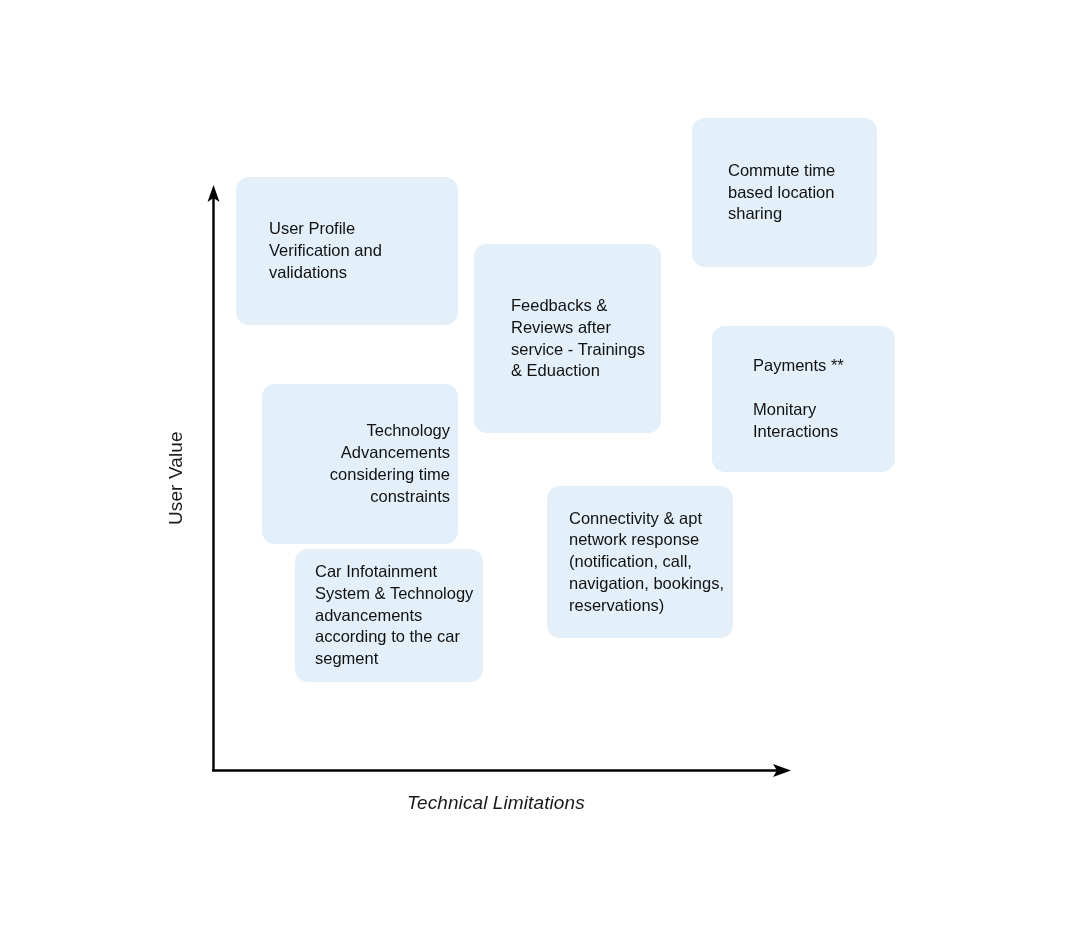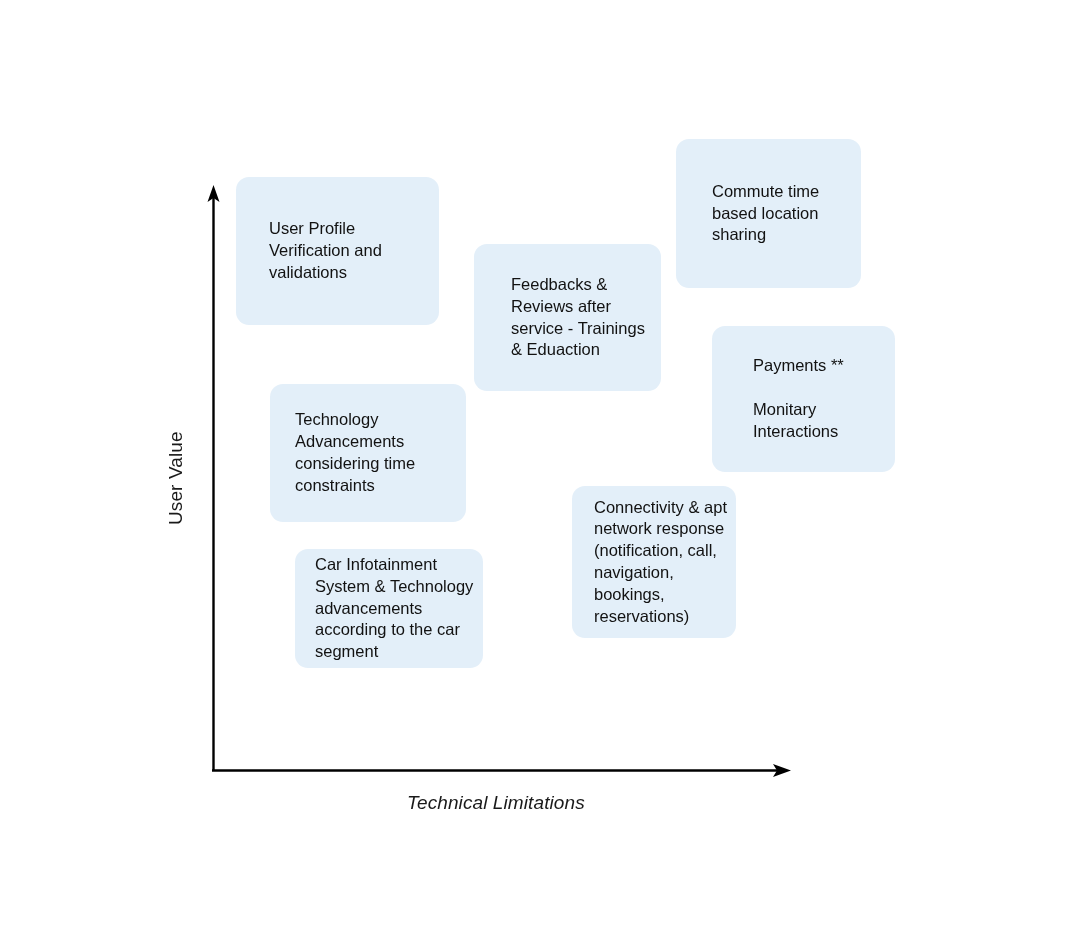--- a/index.html
+++ b/index.html
@@ -81,62 +81,62 @@
 
     <line x1="212" y1="770.5" x2="779" y2="770.5" stroke="#000000" stroke-width="2.4"></line>
 
     <polygon points="791,770.5 773,764 777,770.5 773,777" fill="#000000"></polygon>
   </svg>
 
   <div class="axis-label" id="y-axis-label">User Value</div>
 
   <div class="axis-label" id="x-axis-label">Technical Limitations</div>
 
-  <div class="card" style="left:236px; top:177px; width:203px; height:148px;">
+  <div class="card" style="left:236px; top:177px; width:222px; height:148px;">
     <div class="card-text" style="padding-left:33px; padding-right:8px;">User Profile
 Verification and
 validations</div>
   </div>
 
-  <div class="card" style="left:474px; top:244px; width:187px; height:147px;">
+  <div class="card" style="left:474px; top:244px; width:187px; height:189px;">
     <div class="card-text" style="padding-left:37px; padding-right:6px;">Feedbacks &amp;
 Reviews after
 service - Trainings
 &amp; Eduaction</div>
   </div>
 
-  <div class="card" style="left:676px; top:118px; width:185px; height:149px;margin-top:21px;">
+  <div class="card" style="left:692px; top:118px; width:185px; height:149px;">
     <div class="card-text" style="padding-left:36px; padding-right:8px;">Commute time
 based location
 sharing</div>
   </div>
 
-  <div class="card" style="left:270px; top:384px; width:196px; height:138px;">
+  <div class="card" style="left:262px; top:384px; width:196px; height:160px;text-align:right;">
     <div class="card-text" style="padding-left:25px; padding-right:8px;">Technology
 Advancements
 considering time
 constraints</div>
   </div>
 
   <div class="card" style="left:712px; top:326px; width:183px; height:146px;">
     <div class="card-text" style="padding-left:41px; padding-right:18px;">Payments **
 
 Monitary
 Interactions</div>
   </div>
 
-  <div class="card" style="left:572px; top:486px; width:164px; height:152px;">
+  <div class="card" style="left:547px; top:486px; width:186px; height:152px;">
     <div class="card-text" style="padding-left:22px; padding-right:6px;">Connectivity &amp; apt
 network response
 (notification, call,
 navigation, bookings,
 reservations)</div>
   </div>
 
-  <div class="card" style="left:295px; top:549px; width:188px; height:119px;">
+  <div class="card" style="left:295px; top:549px; width:188px; height:133px;">
     <div class="card-text" style="padding-left:20px; padding-right:4px;">Car Infotainment
 System &amp; Technology
 advancements
 according to the car
 segment</div>
   </div>
 
 </div>
 
 </body></html>

